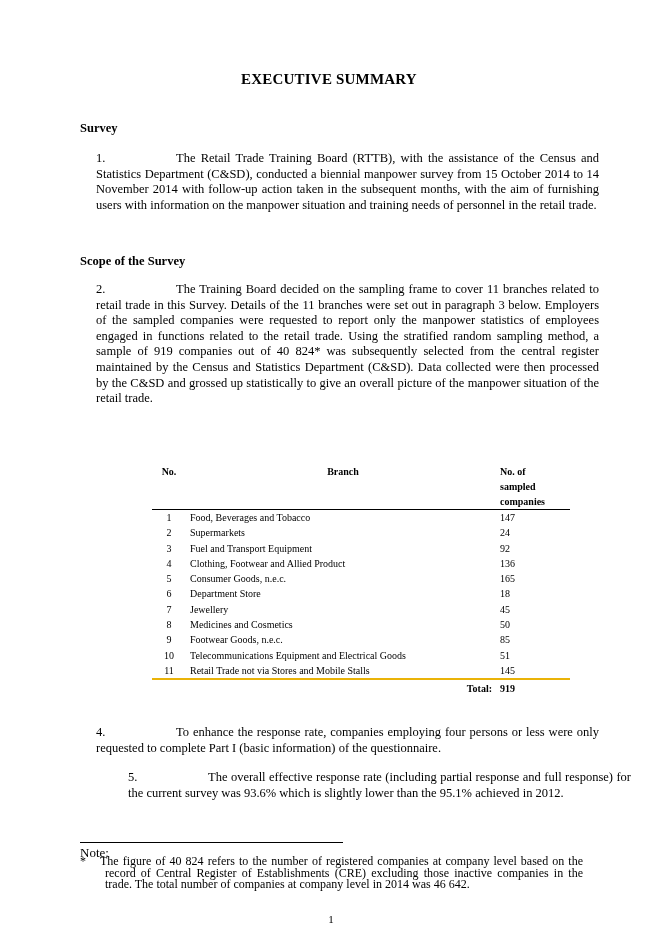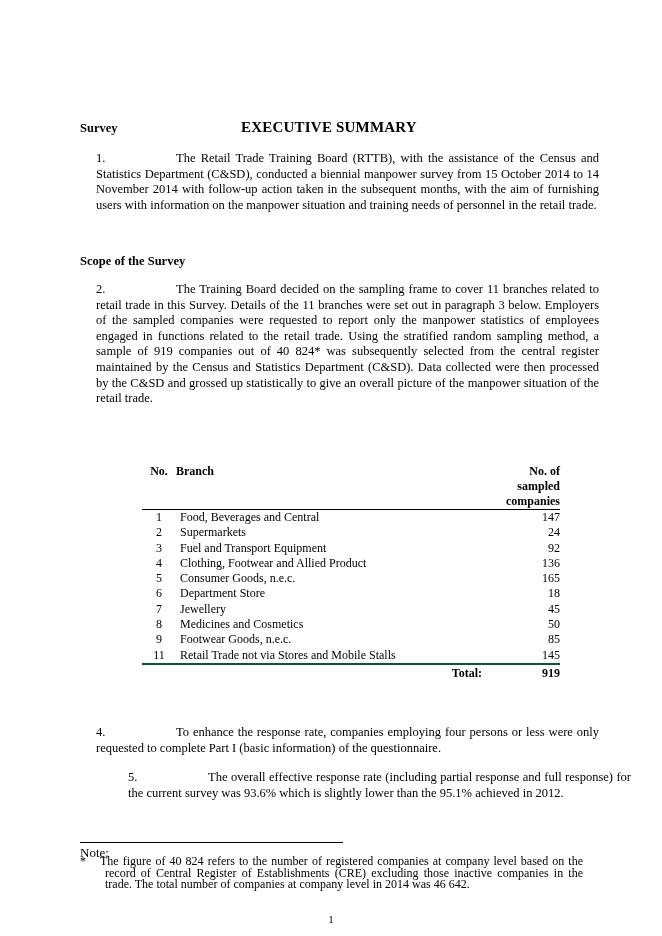--- a/index.html
+++ b/index.html
@@ -1,35 +1,35 @@
 <!DOCTYPE html>
 <html><head>
 <meta charset="utf-8">
 <style>
   html, body { margin:0; padding:0; background:#ffffff; }
   body { width:662px; height:936px; position:relative; overflow:hidden;
          font-family:"Liberation Serif", "DejaVu Serif", serif; color:#000; }
   .page { position:absolute; left:0; top:0; width:662px; height:936px; }
   .title { position:absolute; top:71px; left:0; width:658px; text-align:center;
-           font-weight:bold; font-size:15px; letter-spacing:0.2px;margin-top:48px; }
+           font-weight:bold; font-size:15px; letter-spacing:0.2px; }
   .heading { position:absolute; left:80px; font-weight:bold; font-size:12.5px;text-align:center; }
   .para { position:absolute; left:96px; width:503px; font-size:12.5px; line-height:15.6px;
           text-align:justify; }
   .para .num { display:inline-block; width:80px; }
-  table.branches { position:absolute; left:142px; top:464px; width:418px; border-collapse:collapse;
-                   font-size:12px; }
+  table.branches { position:absolute; left:152px; top:464px; width:418px; border-collapse:collapse;
+                   font-size:10px; }
   table.branches th { font-weight:bold; vertical-align:top; padding:0; line-height:15px; }
   table.branches thead tr { border-bottom:1px solid #000; }
   table.branches td { padding:0; line-height:15.3px; }
   .c-no { width:34px; text-align:center; }
   .c-branch { text-align:left; padding-left:4px !important; }
-  .c-count { width:70px; text-align:right;margin-top:18px; }
-  th.c-branch { text-align:left; padding-left:0 !important; }
+  .c-count { width:70px; text-align:left;margin-top:18px; }
+  th.c-branch { text-align:center; padding-left:0 !important; }
   th.c-no { text-align:center; }
-  tr.total-row { border-top:2px solid #14532d; }
+  tr.total-row { border-top:2px solid #eab308; }
   tr.total-row td { font-weight:bold; padding-top:1px; }
   .total-label { text-align:right; padding-right:8px !important; }
   .footnote-rule { position:absolute; left:80px; top:842px; width:263px; border-top:1px solid #000; }
   .note-label { position:absolute; left:80px; top:845px; font-size:13px; font-weight:normal; }
   .note-body { position:absolute; left:80px; top:856px; width:503px; font-size:12px; line-height:11.5px;
                text-align:justify; padding-left:25px; text-indent:-25px; box-sizing:border-box; }
   .note-body .star { display:inline-block; width:20px; text-indent:0; }
   .page-num { position:absolute; top:913px; left:0; width:662px; text-align:center; font-size:11px; }
 </style>
 </head>
@@ -60,21 +60,21 @@
         <th class="c-count">
           <div>No. of</div>
           <div>sampled</div>
           <div>companies</div>
         </th>
       </tr>
     </thead>
     <tbody>
       <tr>
           <td class="c-no">1</td>
-          <td class="c-branch">Food, Beverages and Central</td>
+          <td class="c-branch">Food, Beverages and Tobacco</td>
           <td class="c-count">147</td>
         </tr>
       <tr>
           <td class="c-no">2</td>
           <td class="c-branch">Supermarkets</td>
           <td class="c-count">24</td>
         </tr>
       <tr>
           <td class="c-no">3</td>
           <td class="c-branch">Fuel and Transport Equipment</td>
@@ -104,20 +104,25 @@
           <td class="c-no">8</td>
           <td class="c-branch">Medicines and Cosmetics</td>
           <td class="c-count">50</td>
         </tr>
       <tr>
           <td class="c-no">9</td>
           <td class="c-branch">Footwear Goods, n.e.c.</td>
           <td class="c-count">85</td>
         </tr>
       <tr>
+          <td class="c-no">10</td>
+          <td class="c-branch">Telecommunications Equipment and Electrical Goods</td>
+          <td class="c-count">51</td>
+        </tr>
+      <tr>
           <td class="c-no">11</td>
           <td class="c-branch">Retail Trade not via Stores and Mobile Stalls</td>
           <td class="c-count">145</td>
         </tr>
       <tr class="total-row">
         <td class="c-no"></td>
         <td class="total-label">Total:</td>
         <td class="c-count">919</td>
       </tr>
     </tbody>

